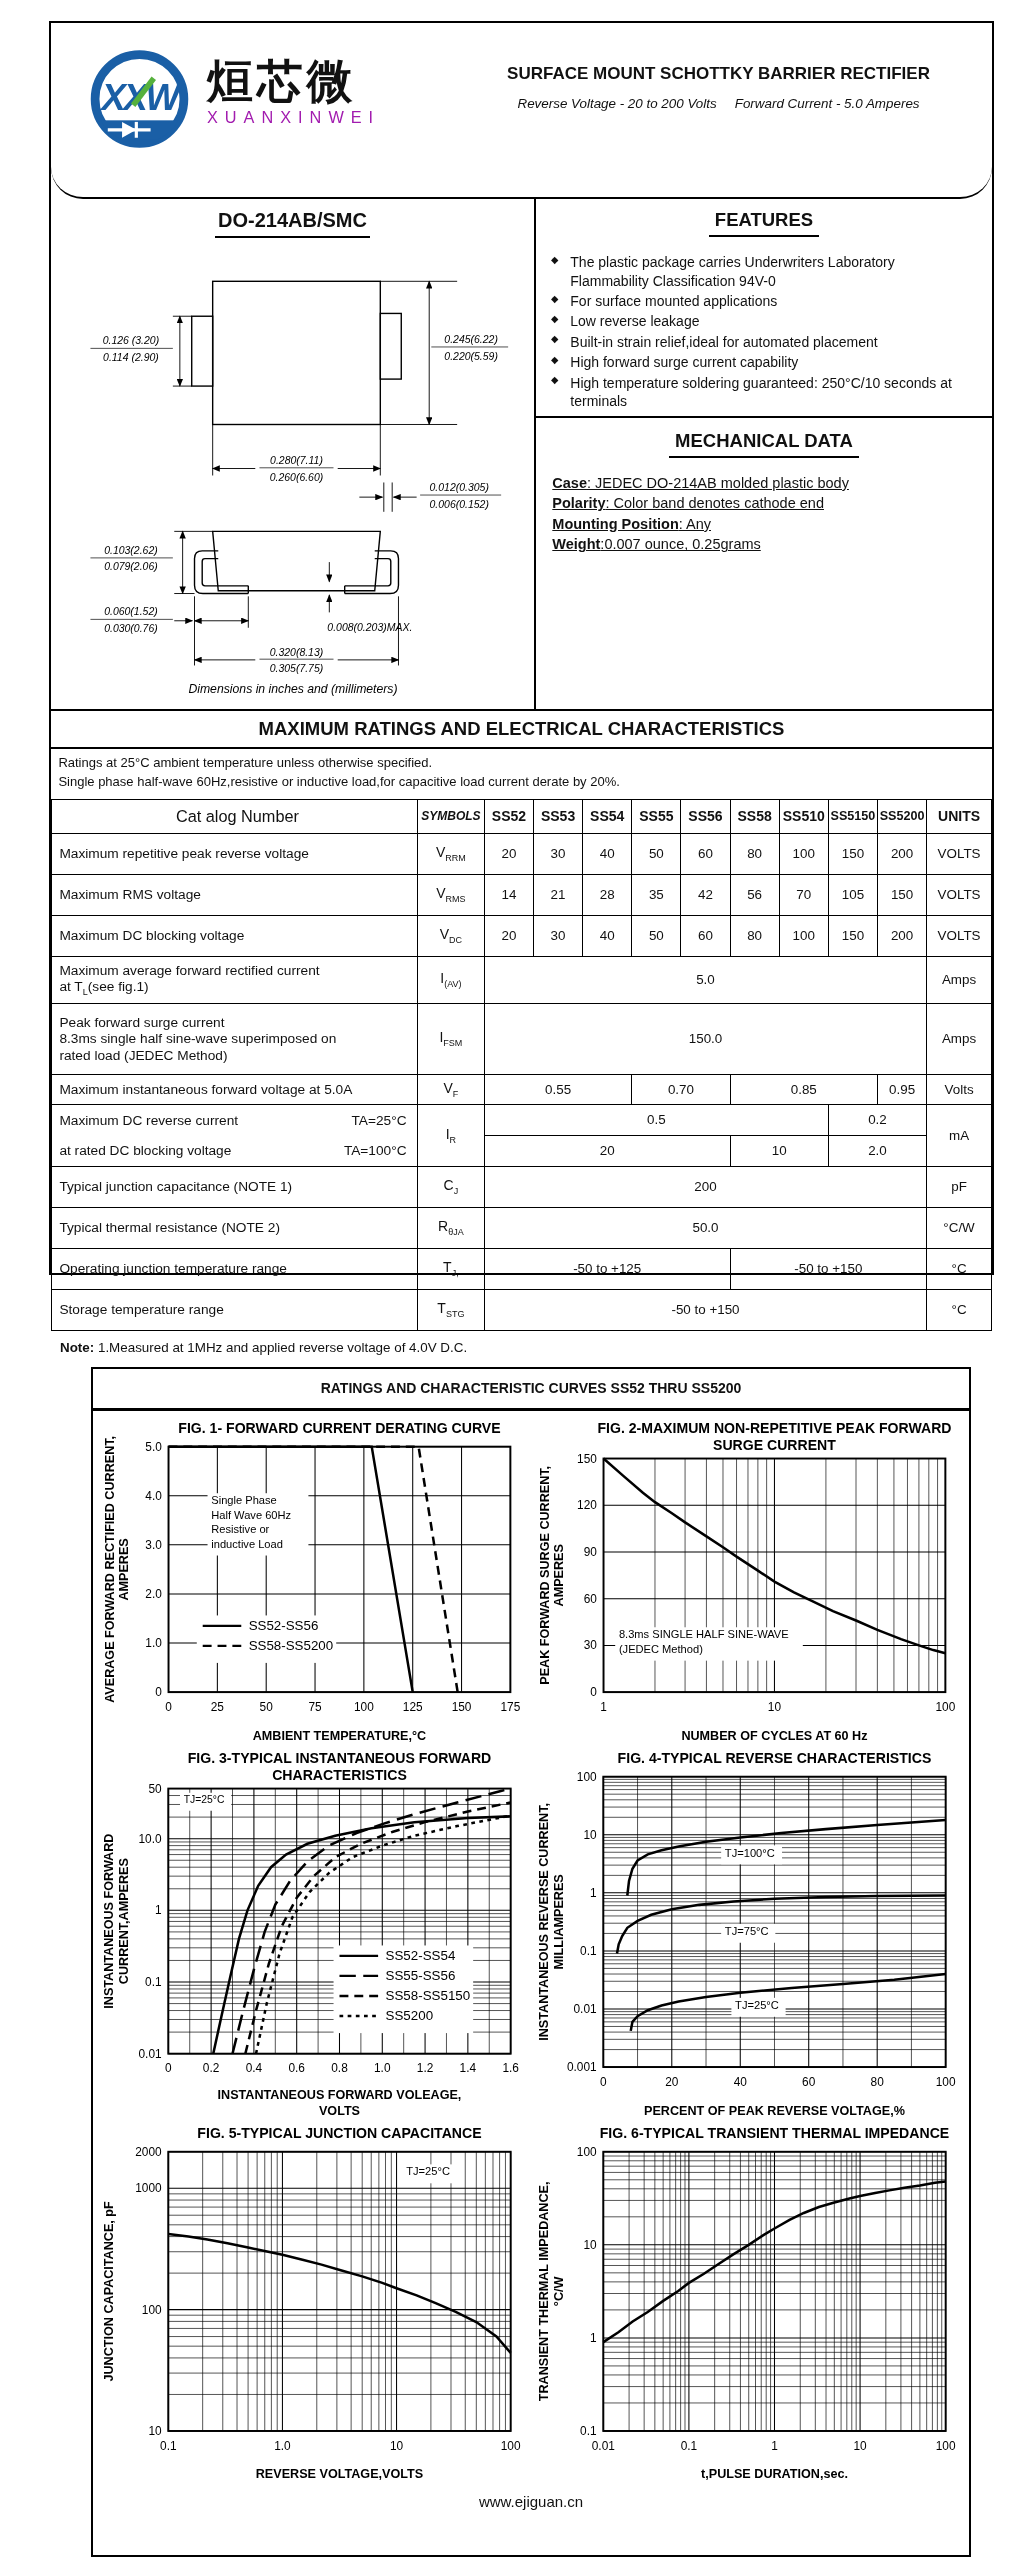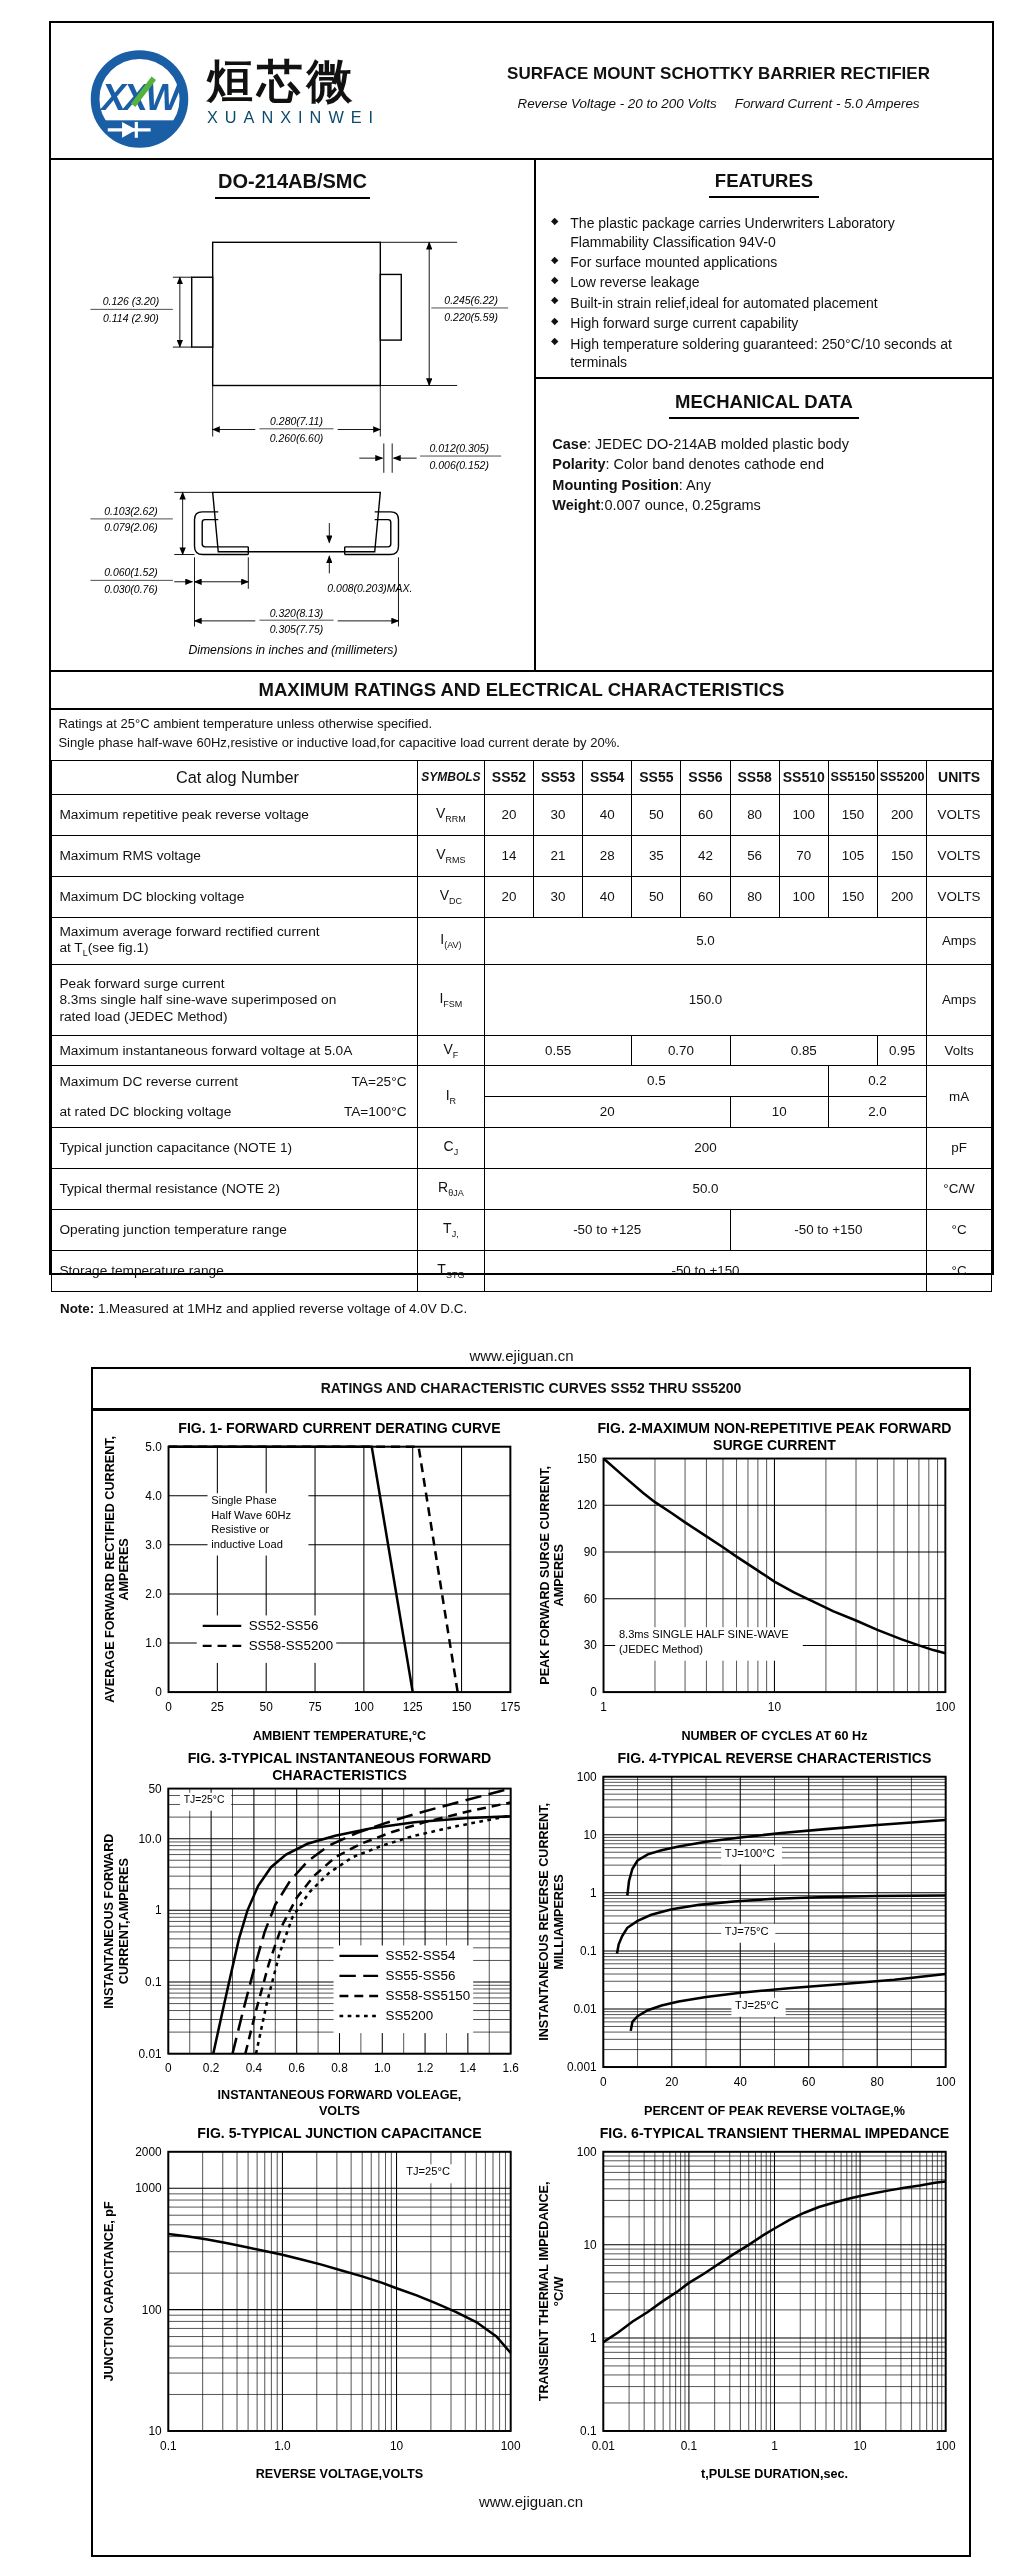--- a/index.html
+++ b/index.html
@@ -3,43 +3,43 @@
 <meta charset="utf-8">
 <style>
   * { box-sizing: border-box; margin: 0; padding: 0; }
   body { width:1031px; height:2576px; position:relative; background:#fff; color:#111;
          font-family:"Liberation Sans", sans-serif; }
   .page { position:absolute; background:#fff; border:2.2px solid #000; }
   #page1 { left:49px; top:21px; width:945px; height:1254px; }
   #page2 { left:91px; top:1367px; width:880px; height:1190px; }
 
   
-  .hdr { display:flex; height:137px; border-bottom:2.2px solid #000; }
+  .hdr { display:flex; height:176px; border-bottom:2.2px solid #000;border-radius:32px; }
   .logo-wrap { width:419px; padding:22px 0 0 33px; display:flex; }
   .logo-text { margin-left:12px; }
   .logo-cn { font-size:46px; font-weight:bold; letter-spacing:3.7px; margin-top:12px; line-height:1.05;}
-  .logo-en { font-size:16.3px; letter-spacing:7px; margin-top:3px; color:#0c4a6e;}
+  .logo-en { font-size:16.3px; letter-spacing:7px; margin-top:3px; color:#a21caf;}
   .hdr-right { flex:1; text-align:center; padding-top:25px; padding-right:25px;}
   .ds-title { display:inline-block; font-size:34px; font-weight:bold; border-bottom:4.5px solid #000; padding:0 10.4px 6px;}
   .ds-sub { font-size:17px; font-weight:bold; margin-top:16.3px; }
   .ds-tag { font-size:13.4px; font-style:italic; margin-top:12px; }
   .ds-tag span { margin:0 9px; }
 
   
   .cols { display:flex; height:512px; border-bottom:2.2px solid #000;}
   .col-left { width:485px; border-right:2.2px solid #000; text-align:center; }
   .pkg-title { display:inline-block; font-weight:bold; font-size:20px; margin-top:10.4px; border-bottom:2.2px solid #000; padding:0 3px 3.7px;}
   .col-right { flex:1; }
   .feat { height:219px; border-bottom:2.2px solid #000; padding:10.4px 15px; text-align:center;}
   .sec-title { display:inline-block; font-weight:bold; font-size:18.5px; border-bottom:2.2px solid #000; padding:0 6px 3.7px; margin-bottom:9px;}
   .feat-list { list-style:none; text-align:left; font-size:14px; line-height:1.3; margin-top:7.4px;}
   .feat-list li { position:relative; padding-left:19.3px; margin-bottom:2.2px;}
   .blt { position:absolute; left:0; top:0.7px; font-size:9.6px;}
   .mech { padding:12px 16.3px; text-align:center;}
-  .mech-rows { text-align:left; font-size:14.5px; line-height:1.42; margin-top:6px;}
+  .mech-rows { text-align:left; font-size:14.5px; line-height:1.42; margin-top:6px;text-decoration:underline;}
 
   
   .ratings-bar { text-align:center; font-weight:bold; font-size:18.5px; padding:6.7px 0 7.4px; border-bottom:2.2px solid #000;}
   .ratings-notes { font-size:13px; line-height:1.45; padding:5.2px 7.4px 6.7px;}
 
   table { width:100%; border-collapse:collapse; table-layout:fixed; font-size:13.4px;}
   th,td { border:1.5px solid #000; text-align:center; padding:1.5px 1.5px; overflow:hidden;}
   th { font-size:14px; height:34px;}
   .sym-h { font-style:italic; font-size:12px;}
   .lbl { text-align:left; padding-left:7.4px; font-size:13.7px;}

